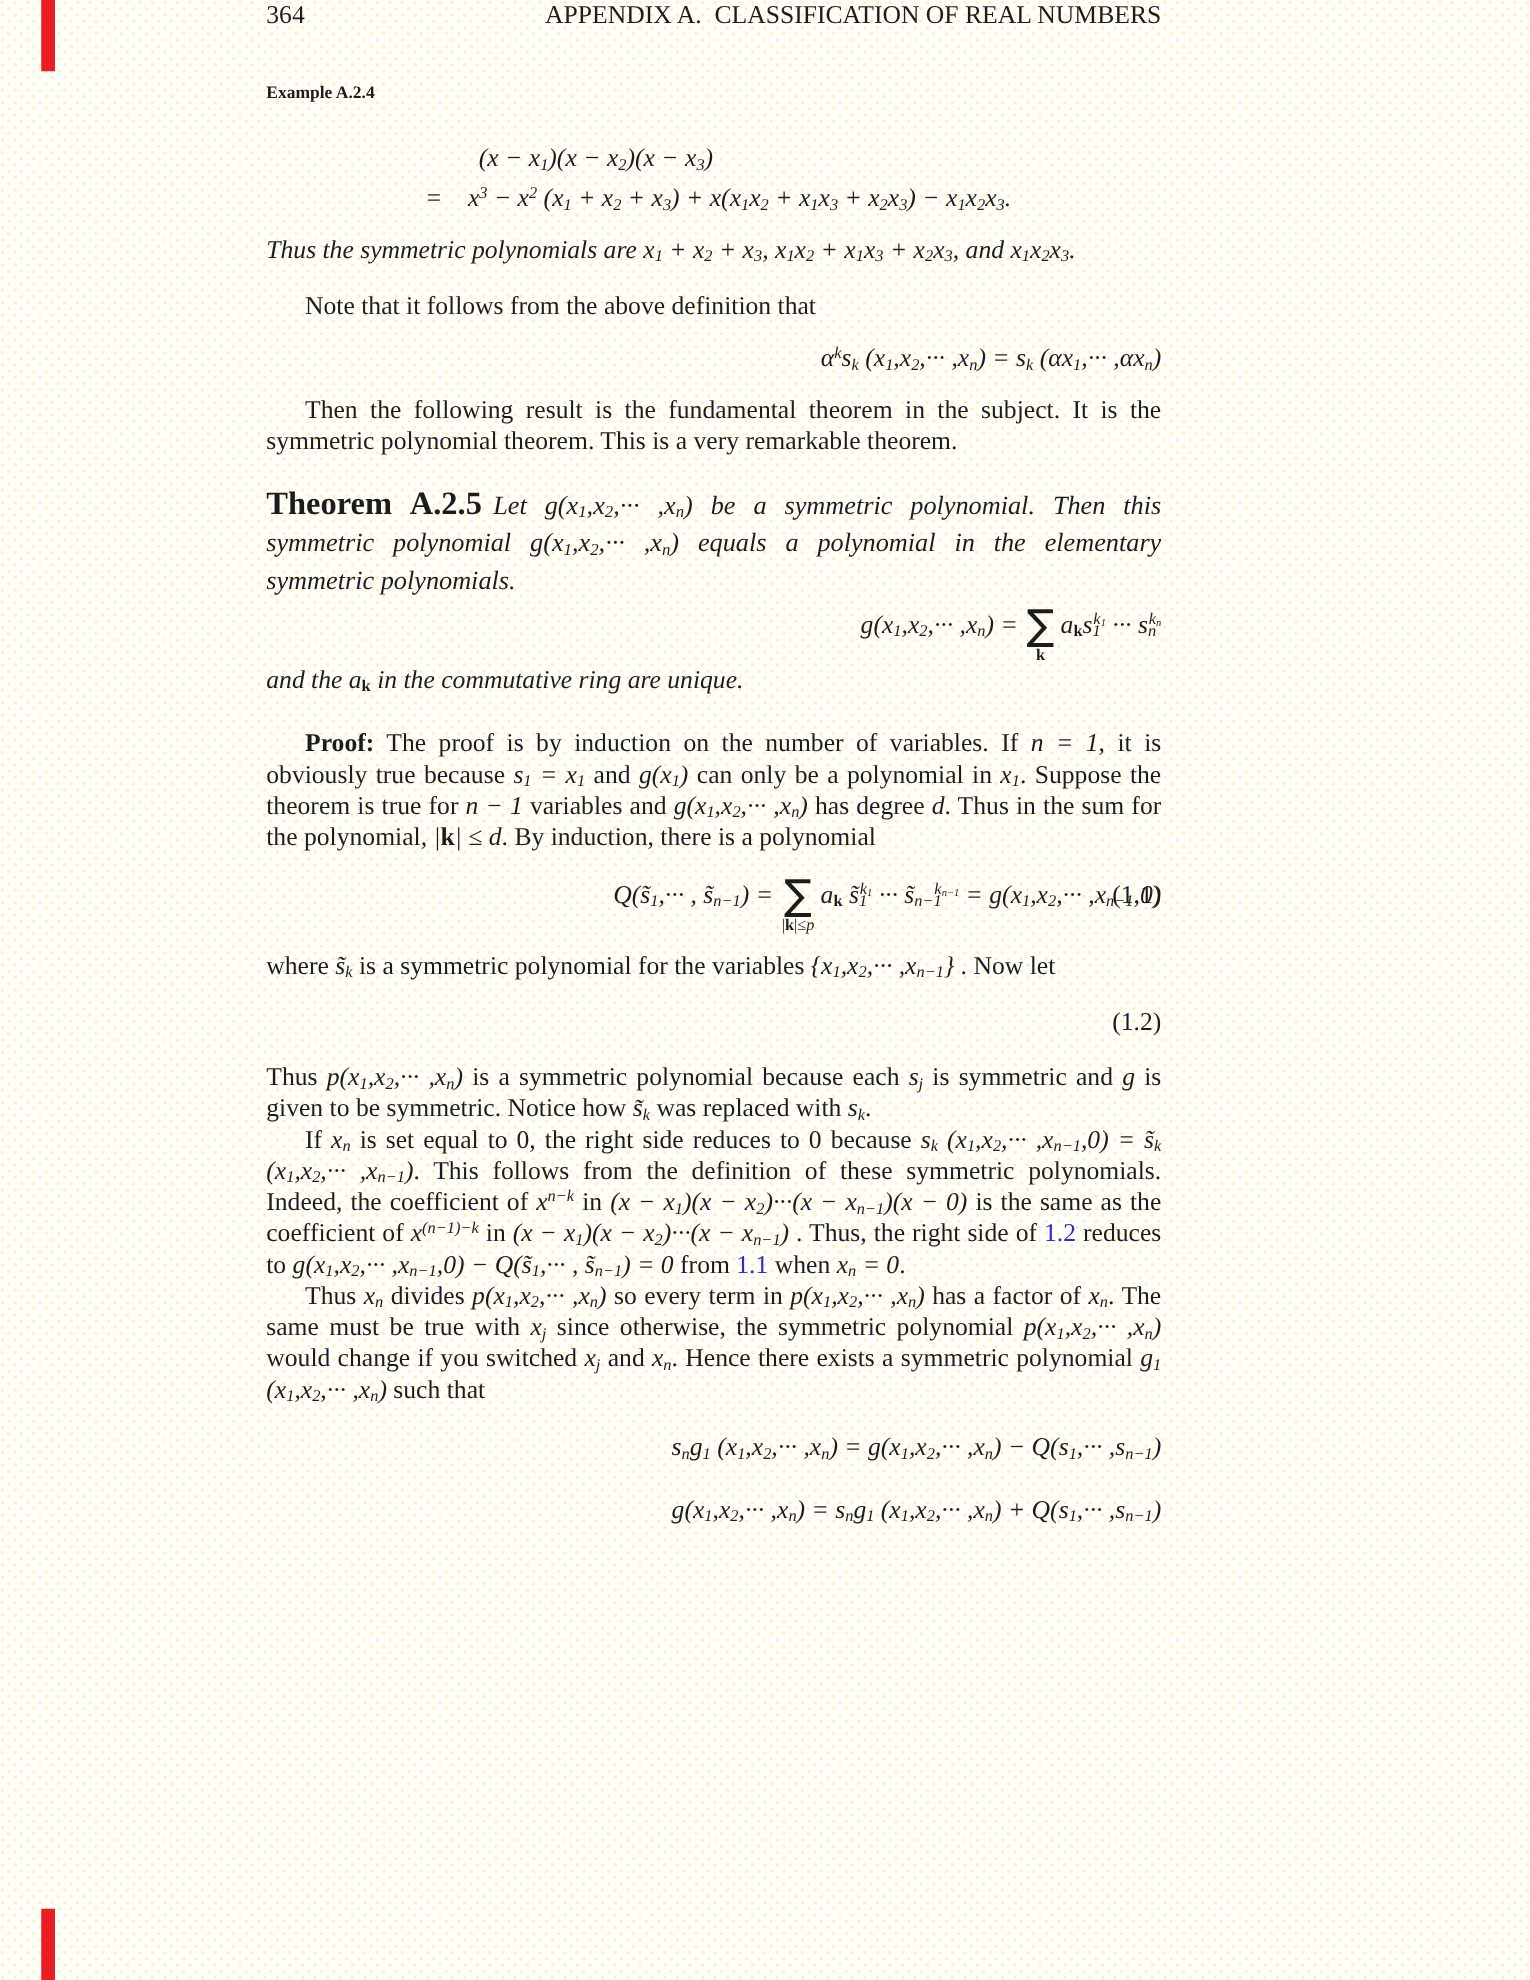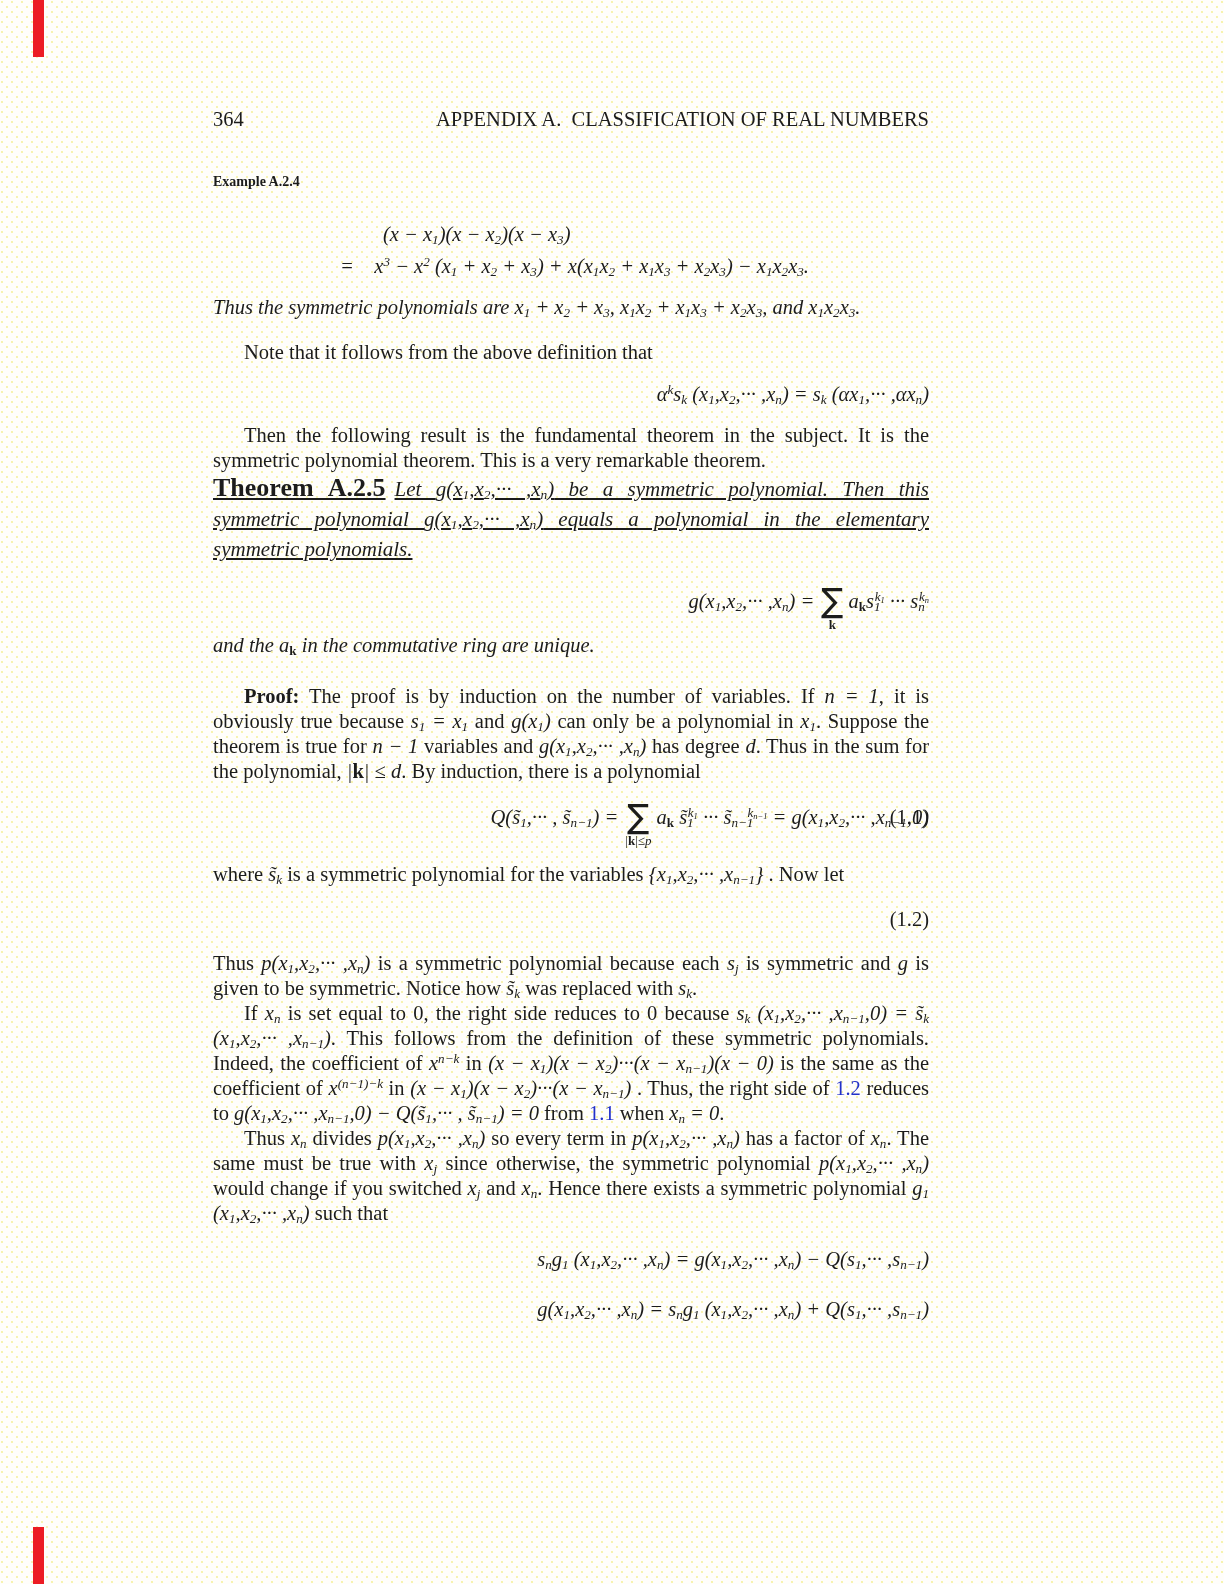--- a/index.html
+++ b/index.html
@@ -11,21 +11,21 @@
       radial-gradient(circle, rgba(244,240,150,.75) 1px, rgba(244,240,150,0) 1.4px);
     background-size:10px 10px,10px 10px;
     background-position:2px 2px,7px 7px;
     font-family:"Liberation Serif","DejaVu Serif",serif;
     color:#1c1c1c;
   }
   .red-mark{position:absolute;left:33px;width:11px;background:#ec1c24;}
   .red-mark.top{top:0;height:57px;}
   .red-mark.bot{bottom:0;height:57px;}
   .content{position:absolute;left:213px;top:0;width:716px;}
-  .running-header{display:flex;justify-content:space-between;padding-top:107px;font-size:20.5px;line-height:25px;}
+  .running-header{display:flex;justify-content:space-between;font-size:20.5px;line-height:25px;}
   p{font-size:20.5px;line-height:25px;text-align:justify;margin:0;}
   .indent{text-indent:31px;}
   .italicp{font-style:italic;}
   i.m{font-style:italic;}
   b.bk{font-style:normal;font-weight:700;}
   sub,sup{font-size:64%;line-height:0;}
   sup{vertical-align:0.52em;}
   sub{vertical-align:-0.22em;}
   sub+sup{margin-left:-0.45em;}
   .ref{color:#2331c8;}
@@ -36,24 +36,24 @@
   .eqnarray .l2{margin-left:127px;}
   .mt13{margin-top:13px;} .mt20{margin-top:20px;} .mt12{margin-top:12px;}
   .mt15{margin-top:15px;} .mt16{margin-top:16px;} .mt26{margin-top:26px;}
   .mt28{margin-top:28px;}
   .displayeq{position:relative;display:flex;justify-content:flex-end;align-items:center;font-size:20.5px;line-height:34px;min-height:34px;}
   .eqbody{display:inline-flex;align-items:center;}
   .eqtag{position:absolute;right:0;top:50%;transform:translateY(-50%);font-size:20.5px;}
   .bigop{display:inline-flex;flex-direction:column;align-items:center;margin:0 5px 0 7px;}
   .sumglyph{font-family:"DejaVu Sans","DejaVu Serif",sans-serif;font-size:33px;line-height:34px;}
   .limits{font-size:13px;line-height:14px;height:14px;margin-bottom:-14px;white-space:nowrap;}
-  .theorem{font-size:21px;line-height:30px;text-align:justify;text-decoration:underline;}
+  .theorem{margin-top:22px;font-size:21px;line-height:30px;text-align:justify;}
   .thm-head{font-size:26px;font-weight:bold;font-style:normal;margin-right:9px;}
   .thm-body{font-style:italic;}
-  .sum-eq{margin-top:20px;}
+  .sum-eq{margin-top:4px;}
   .proof-label{font-weight:bold;font-family:Liberation Serif, serif;}
 </style>
 </head>
 <body>
 
 <div class="page">
   <div class="red-mark top"></div>
   <div class="red-mark bot"></div>
 
   <div class="content">

